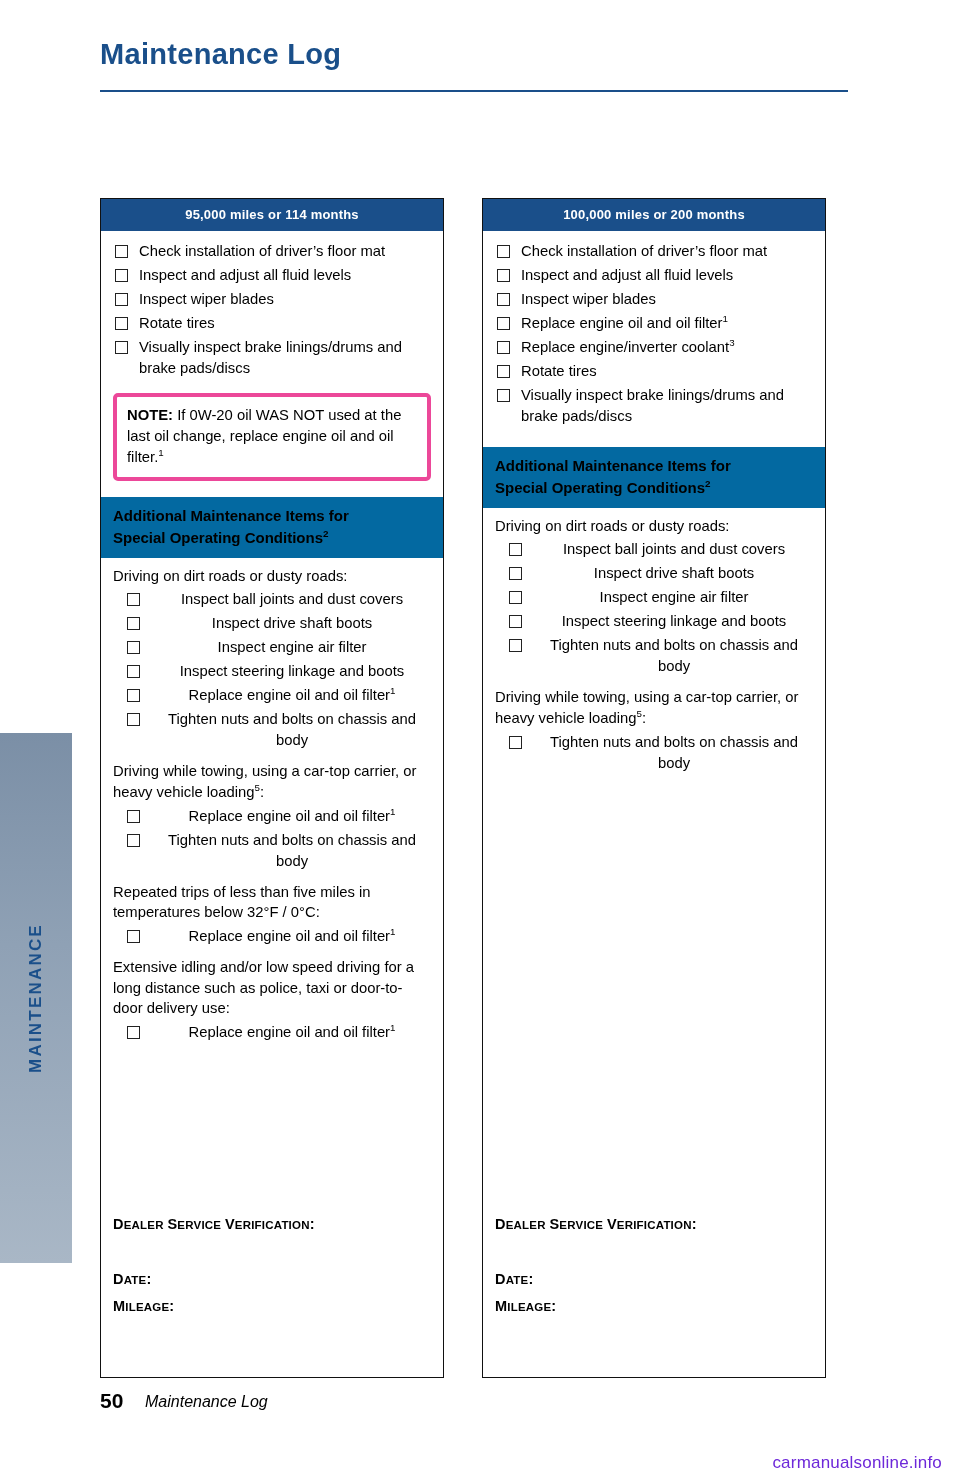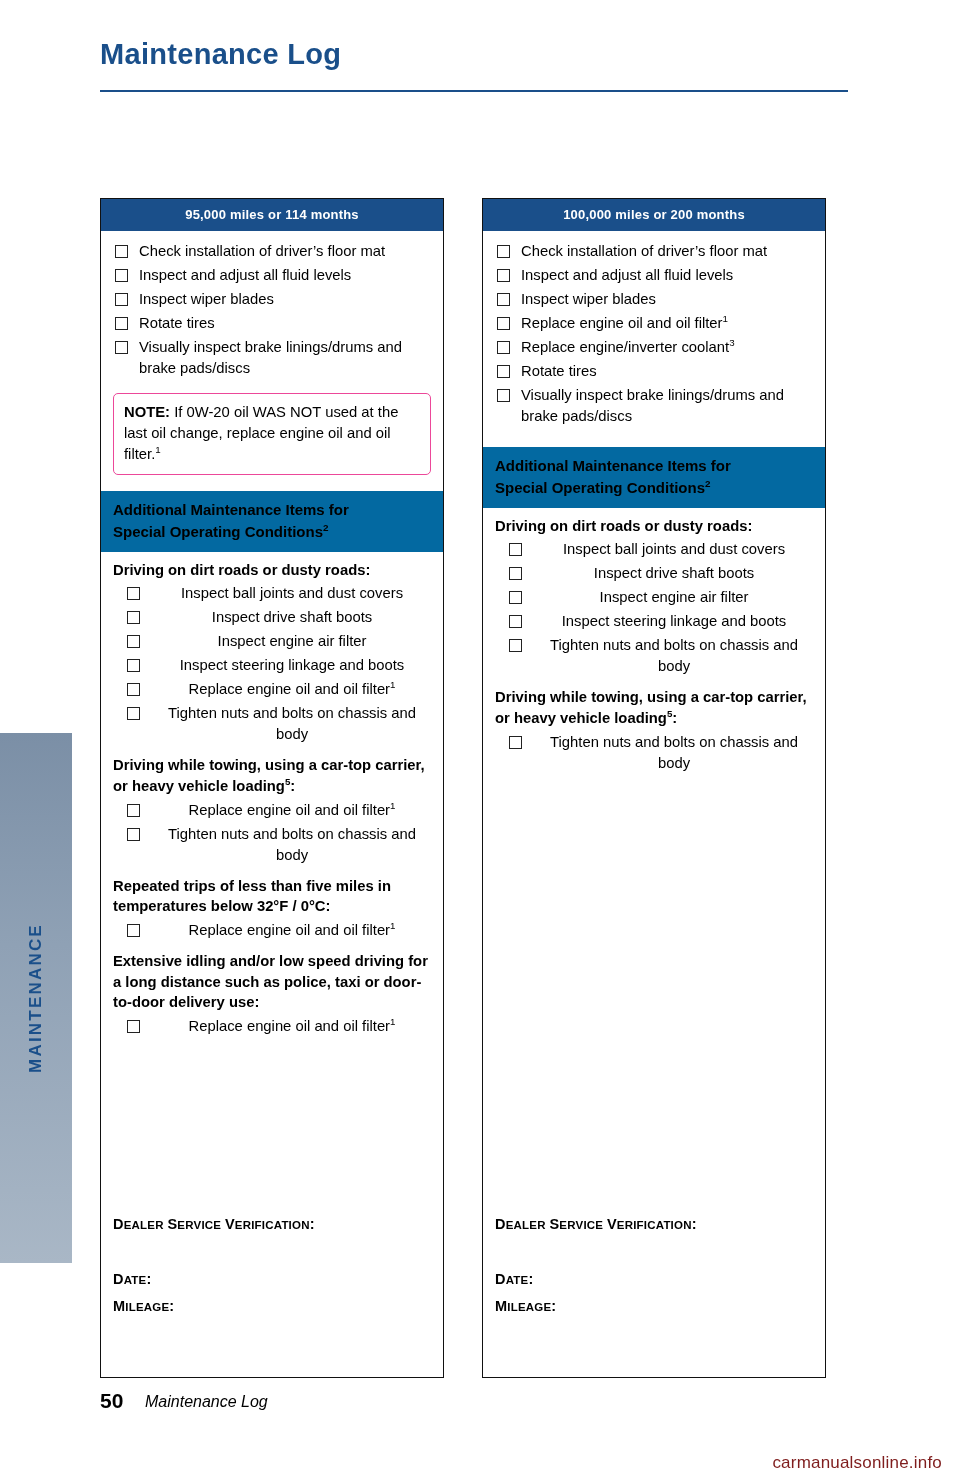--- a/index.html
+++ b/index.html
@@ -114,42 +114,42 @@
     height: 11px;
     border: 1px solid #222;
     background: #fff;
   }
   ul.checklist.indented .chk { left: 14px; }
 
   sup { font-size: 0.66em; vertical-align: super; line-height: 0; }
 
   
   .note-box {
-    border: 1px solid #ec4899;
+    border: 4px solid #ec4899;
     border-radius: 5px;
     padding: 8px 10px 9px 10px;
     margin: 14px 0 6px 0;
     font-size: 14.8px;
     line-height: 1.42;
   }
   .note-box .note-label { font-weight: bold; }
 
   
   .grey-head {
     background: #0369a1;
     padding: 8px 12px 9px 12px;
     margin: 16px -12px 8px -12px;
     font-weight: bold;
     font-size: 15px;
     line-height: 1.45;
   }
   .col.right .grey-head { margin-top: 20px; }
 
   .cond-head {
-    font-weight: bold;
+    font-weight: normal;
     font-size: 14.8px;
     margin: 10px 0 3px 0;
     line-height: 1.4;
   }
   .cond-head.first { margin-top: 2px; }
 
   
   .col-footer {
     position: absolute;
     left: 12px;
@@ -179,21 +179,21 @@
     left: 145px;
     top: 1393px;
     font-size: 16px;
     font-style: italic;
   }
   .watermark {
     position: absolute;
     right: 18px;
     bottom: 10px;
     font-size: 17px;
-    color: #7f1d1d;
+    color: #6d28d9;
     letter-spacing: 0.2px;
   }
 </style>
 </head>
 <body>
 
 <div class="page-title">Maintenance Log</div>
 <div class="title-rule"></div>
 
 <div class="side-tab"></div>

